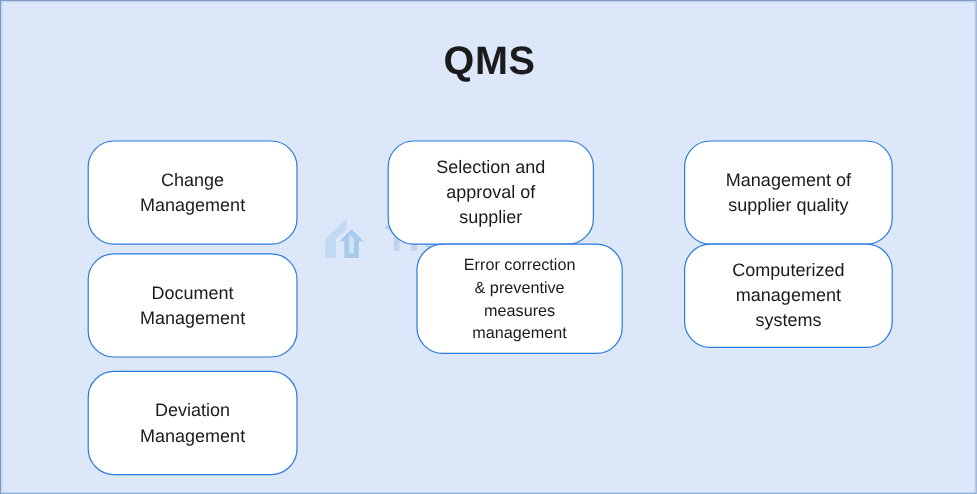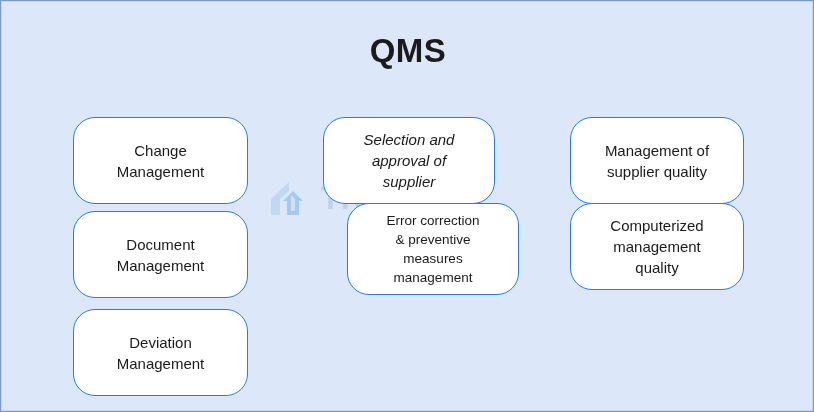--- a/index.html
+++ b/index.html
@@ -95,21 +95,21 @@
   }
 
   
   #g1 { left: 72px;  top: 116px; width: 175px; height: 259px; }
   #g1 .n0 { left: 0;  top: 0;    width: 175px; height: 87px; }
   #g1 .n1 { left: 0;  top: 94px; width: 175px; height: 87px; }
   #g1 .n2 { left: 0;  top: 172px;width: 175px; height: 87px; margin-top: 20px; }
 
   
   #g2 { left: 322px; top: 116px; width: 172px; height: 178px; }
-  #g2 .n0 { left: 0;  top: 0;    width: 172px; height: 87px; font-style: italic; }
+  #g2 .n0 { left: 0;  top: 0;    width: 172px; height: 87px; }
   #g2 .n1 { left: 0;  top: 86px; width: 172px; height: 92px; }
 
   
   #g3 { left: 569px; top: 116px; width: 174px; height: 178px; }
   #g3 .n0 { left: 0;  top: 0;    width: 174px; height: 87px; }
   #g3 .n1 { left: 0;  top: 86px; width: 174px; height: 87px; }
 </style>
 </head>
 <body>
 
@@ -144,16 +144,16 @@
 &amp; preventive
 measures
 management</div>
   </div>
 
   <div class="group" id="g3">
     <div class="node n0">Management of
 supplier quality</div>
     <div class="node n1">Computerized
 management
-quality</div>
+systems</div>
   </div>
 
 </div>
 
 </body></html>

